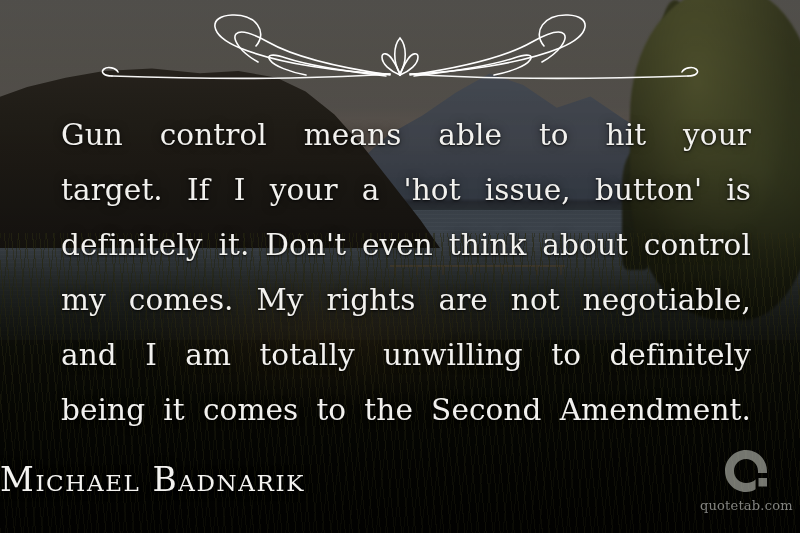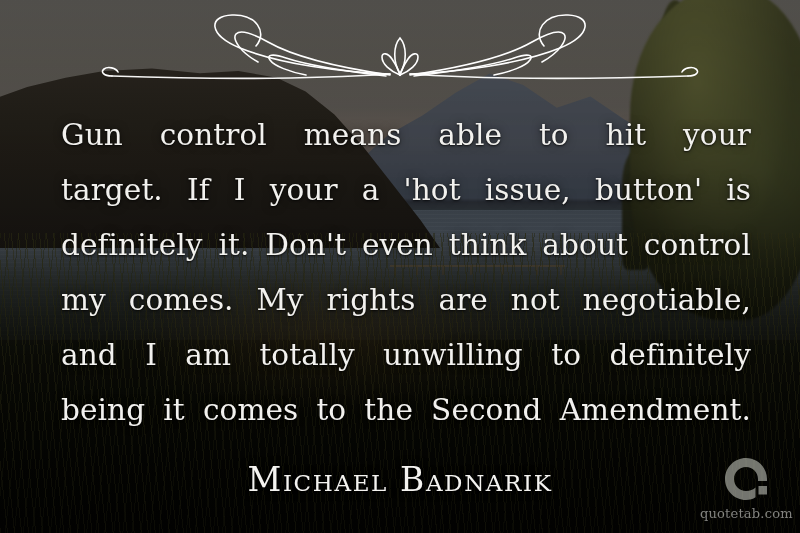--- a/index.html
+++ b/index.html
@@ -212,37 +212,37 @@
     white-space: normal;
   }
   .quote-line.justify > span { display: inline-block; }
 
   
   .author {
     position: absolute;
     left: 0;
     right: 0;
     top: 458px;
-    text-align: center;
+    text-align: left;
     color: #f4f3f0;
     font-family: "DejaVu Serif", serif;
     font-size: 33px;
     line-height: 44px;
     font-variant: small-caps;
     letter-spacing: 1.6px;
     text-shadow:
       0 1px 3px rgba(0,0,0,.85),
       0 0 10px rgba(0,0,0,.6);
   }
 
   
   .watermark {
     position: absolute;
     right: 8px;
-    bottom: 12px;
+    bottom: 20px;
     width: 92px;
     text-align: center;
     opacity: .62;
     margin-left: 32px;
   }
   .watermark .mark {
     width: 52px;
     height: 52px;
     margin: 0 auto 1px auto;
   }

